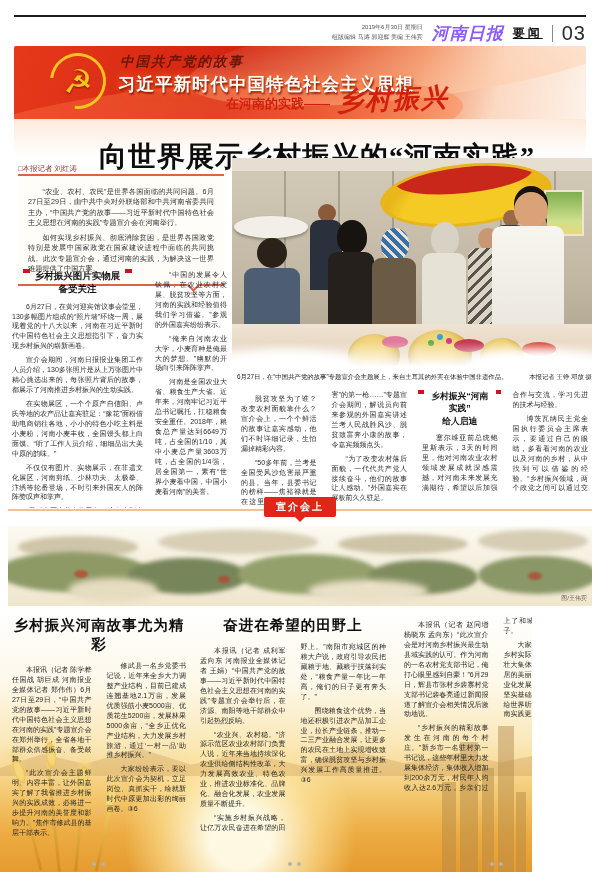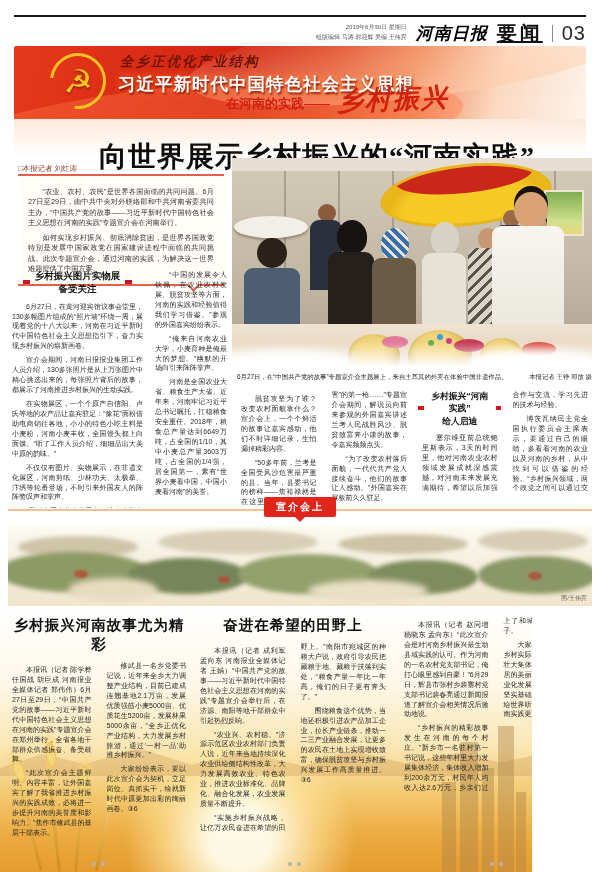--- a/index.html
+++ b/index.html
@@ -7,22 +7,22 @@
         font-family:"Liberation Sans","DejaVu Sans",sans-serif;color:#222;
         -webkit-text-size-adjust:none;}
   .page *{box-sizing:border-box;}
   p{margin:4px;text-indent:2em;text-align:justify;}
 
   
   .top-rule{position:absolute;top:15px;left:14px;right:14px;height:2px;background:#1b1b1b;}
   .masthead{position:absolute;top:20px;right:14px;height:26px;display:flex;align-items:center;gap:9px;}
   .issue-info{text-align:right;font-size:6px;line-height:1.6;color:#555;white-space:nowrap;}
   .paper-logo{font-family:"Liberation Serif","DejaVu Serif",serif;font-style:italic;font-weight:bold;
-              font-size:17px;color:#000000;letter-spacing:1px;white-space:nowrap;}
-  .section-name{font-weight:bold;font-size:20px;color:#101010;letter-spacing:3px;text-decoration:underline;}
+              font-size:17px;color:#8b5cf6;letter-spacing:1px;white-space:nowrap;}
+  .section-name{font-weight:bold;font-size:12px;color:#101010;letter-spacing:3px;text-decoration:underline;}
   .vbar{width:1px;height:17px;background:#8a8a8a;}
   .page-no{font-size:20px;color:#2a2a2a;letter-spacing:1px;}
 
   
   .banner{position:absolute;top:46px;left:14px;width:572px;height:74px;border-radius:2px;overflow:hidden;
           background:linear-gradient(103deg,#e6391b 0%,#d22410 38%,#e04a26 55%,#ef8a5c 70%,#fbd9c2 84%,#fdf3e9 100%);}
   .banner .r1{position:absolute;right:-60px;top:-34px;width:460px;height:86px;border-radius:50%;
               background:linear-gradient(rgba(255,190,150,0),rgba(255,205,170,.55));transform:rotate(-7deg);}
   .banner .r2{position:absolute;left:-70px;bottom:-52px;width:520px;height:88px;border-radius:50%;
               background:rgba(255,120,70,.38);transform:rotate(-5deg);}
@@ -83,21 +83,21 @@
   .photo .brush1{left:-16px;} .photo .brush2{right:-12px;}
   .photo-caption{position:absolute;top:373px;left:237px;width:355px;display:flex;gap:8px;
                  font-size:6.4px;color:#222;white-space:nowrap;overflow:hidden;}
   .photo-caption .credit{margin-left:auto;color:#333;}
 
   
   .newscol{position:absolute;font-size:7px;line-height:1.42;color:#2b2b2b;overflow:hidden;}
   .col1{top:266px;left:8px;width:139px;height:242px;}
   .col2{top:266px;left:151px;width:80px;height:242px;}
   .under-photo{top:390px;left:237px;width:355px;height:118px;column-count:4;column-gap:7px;column-fill:auto;}
-  .bracket-head{display:flex;align-items:center;justify-content:center;gap:5px;margin:3px 0 6px;break-inside:avoid;}
+  .bracket-head{display:flex;align-items:flex-start;justify-content:center;gap:5px;margin:3px 0 6px;break-inside:avoid;}
   .bk{width:7px;border:2.5px solid #cf1322;}
   .bk.l{border-right:none;} .bk.r{border-left:none;}
   .bh-text{text-align:center;font-weight:bold;font-size:9.5px;line-height:1.4;color:#141414;
            display:flex;flex-direction:column;justify-content:center;}
   .col2 .bh-text{font-size:8.6px;} .under-photo .bh-text{font-size:8.8px;}
 
   
   .echo{position:absolute;top:497px;left:8px;width:584px;height:26px;}
   .echo-line{position:absolute;top:12px;left:0;right:0;height:2px;background:#f2c094;}
   .echo-tag{position:absolute;left:50%;top:0;transform:translateX(-50%);background:#e0251a;color:#fff;
@@ -151,21 +151,21 @@
     <div class="page-no">03</div>
   </header>
 
   <section class="banner">
     <div class="r1"></div>
     <div class="r2"></div>
     <div class="emblem">
       <div class="ring"></div>
       <div class="glyph">☭</div>
     </div>
-    <div class="series-title">全乡正优化产业结构</div>
+    <div class="series-title">中国共产党的故事</div>
     <div class="thought">习近平新时代中国特色社会主义思想</div>
     <div class="practice-row">
       <span class="practice-prefix">在河南的实践——</span>
       <span class="practice-highlight">乡村振兴</span>
     </div>
   </section>
 
   <div class="head-bg"></div>
   <h1 class="headline">向世界展示乡村振兴的“河南实践”</h1>
   <div class="byline">□本报记者 刘红涛</div>

